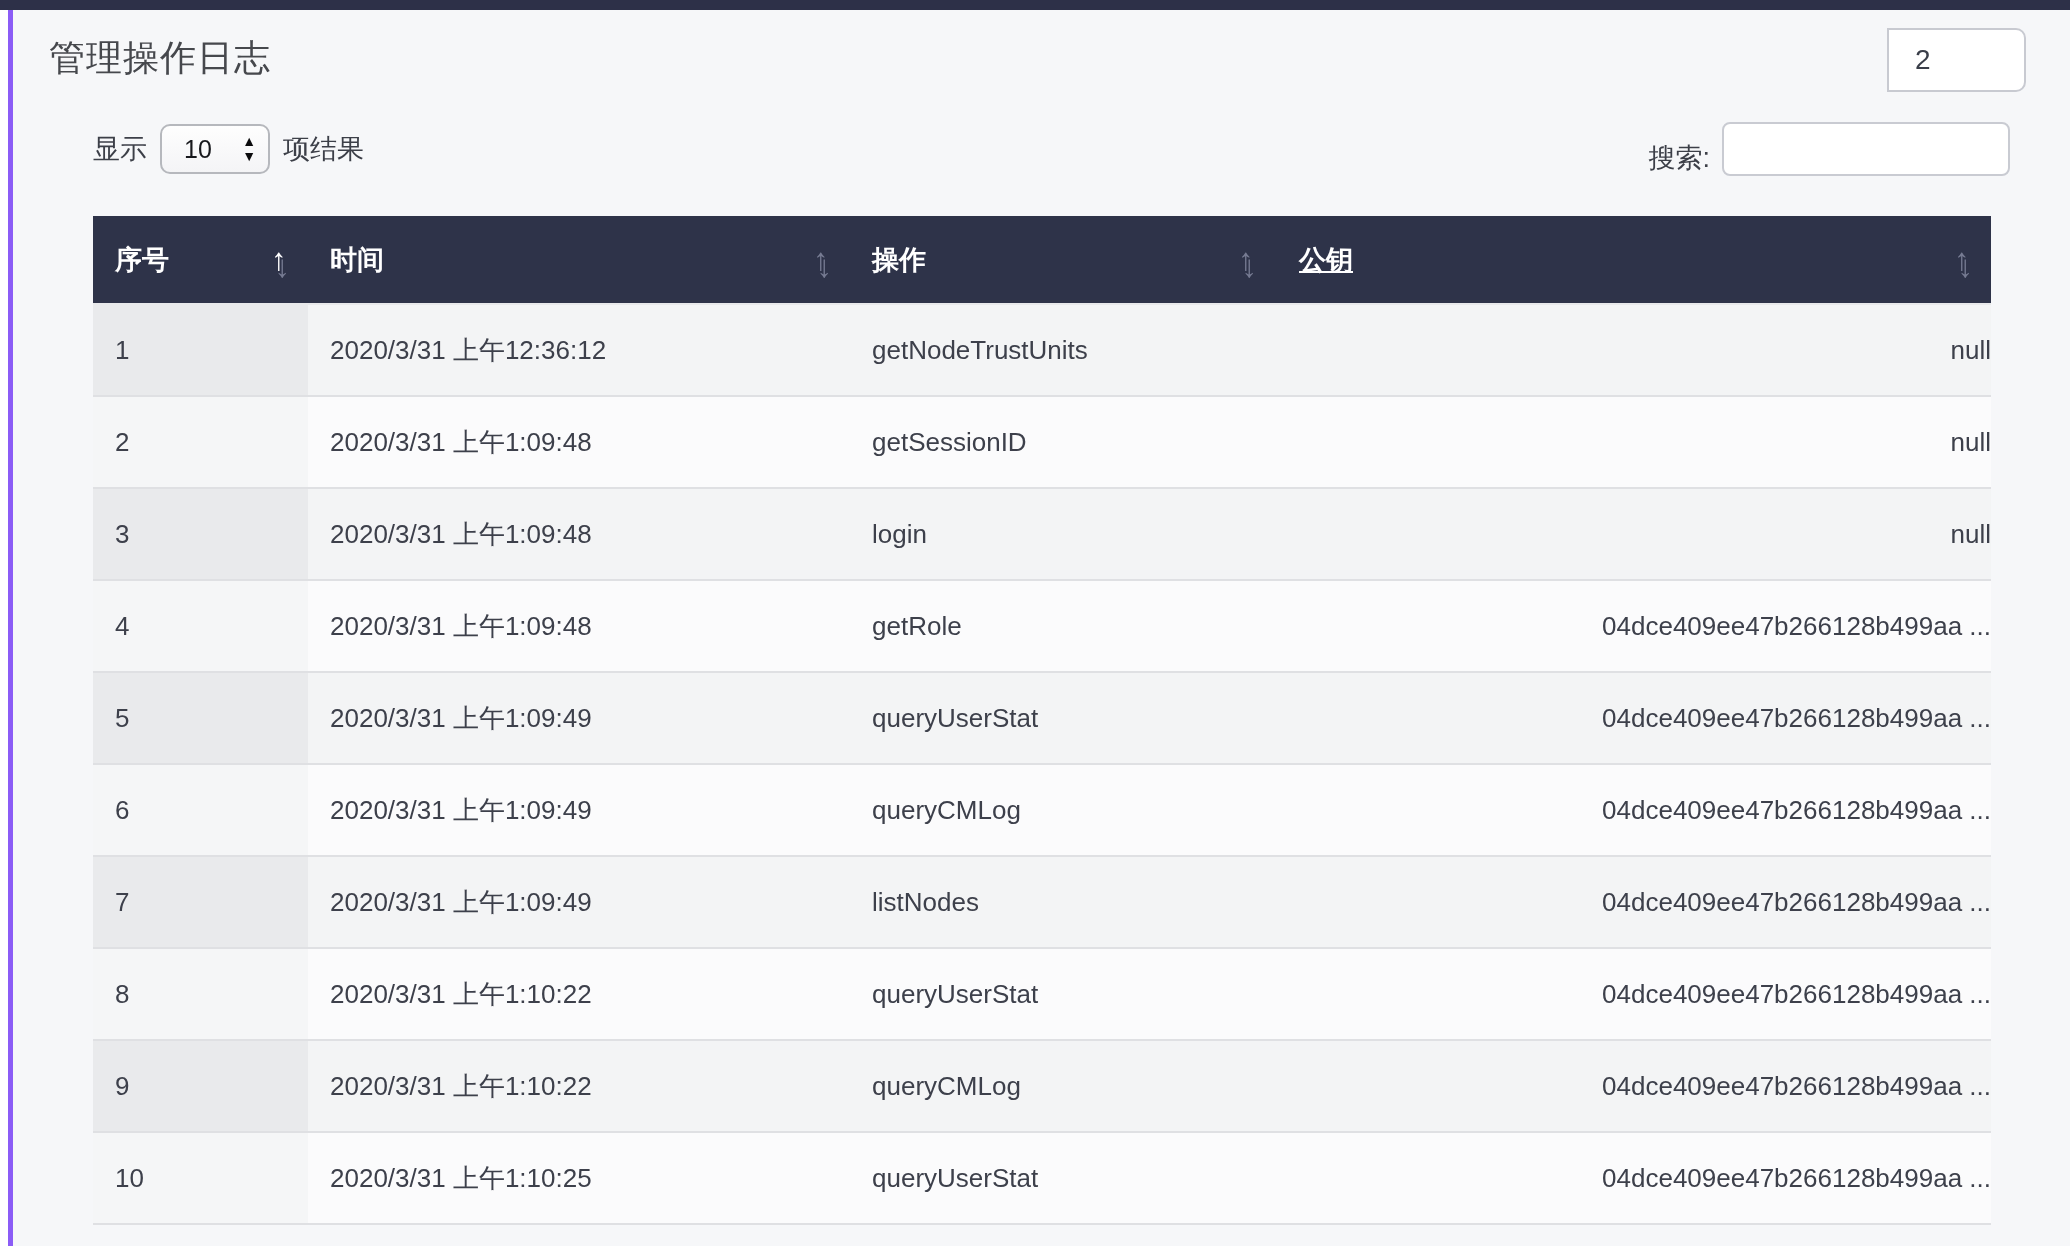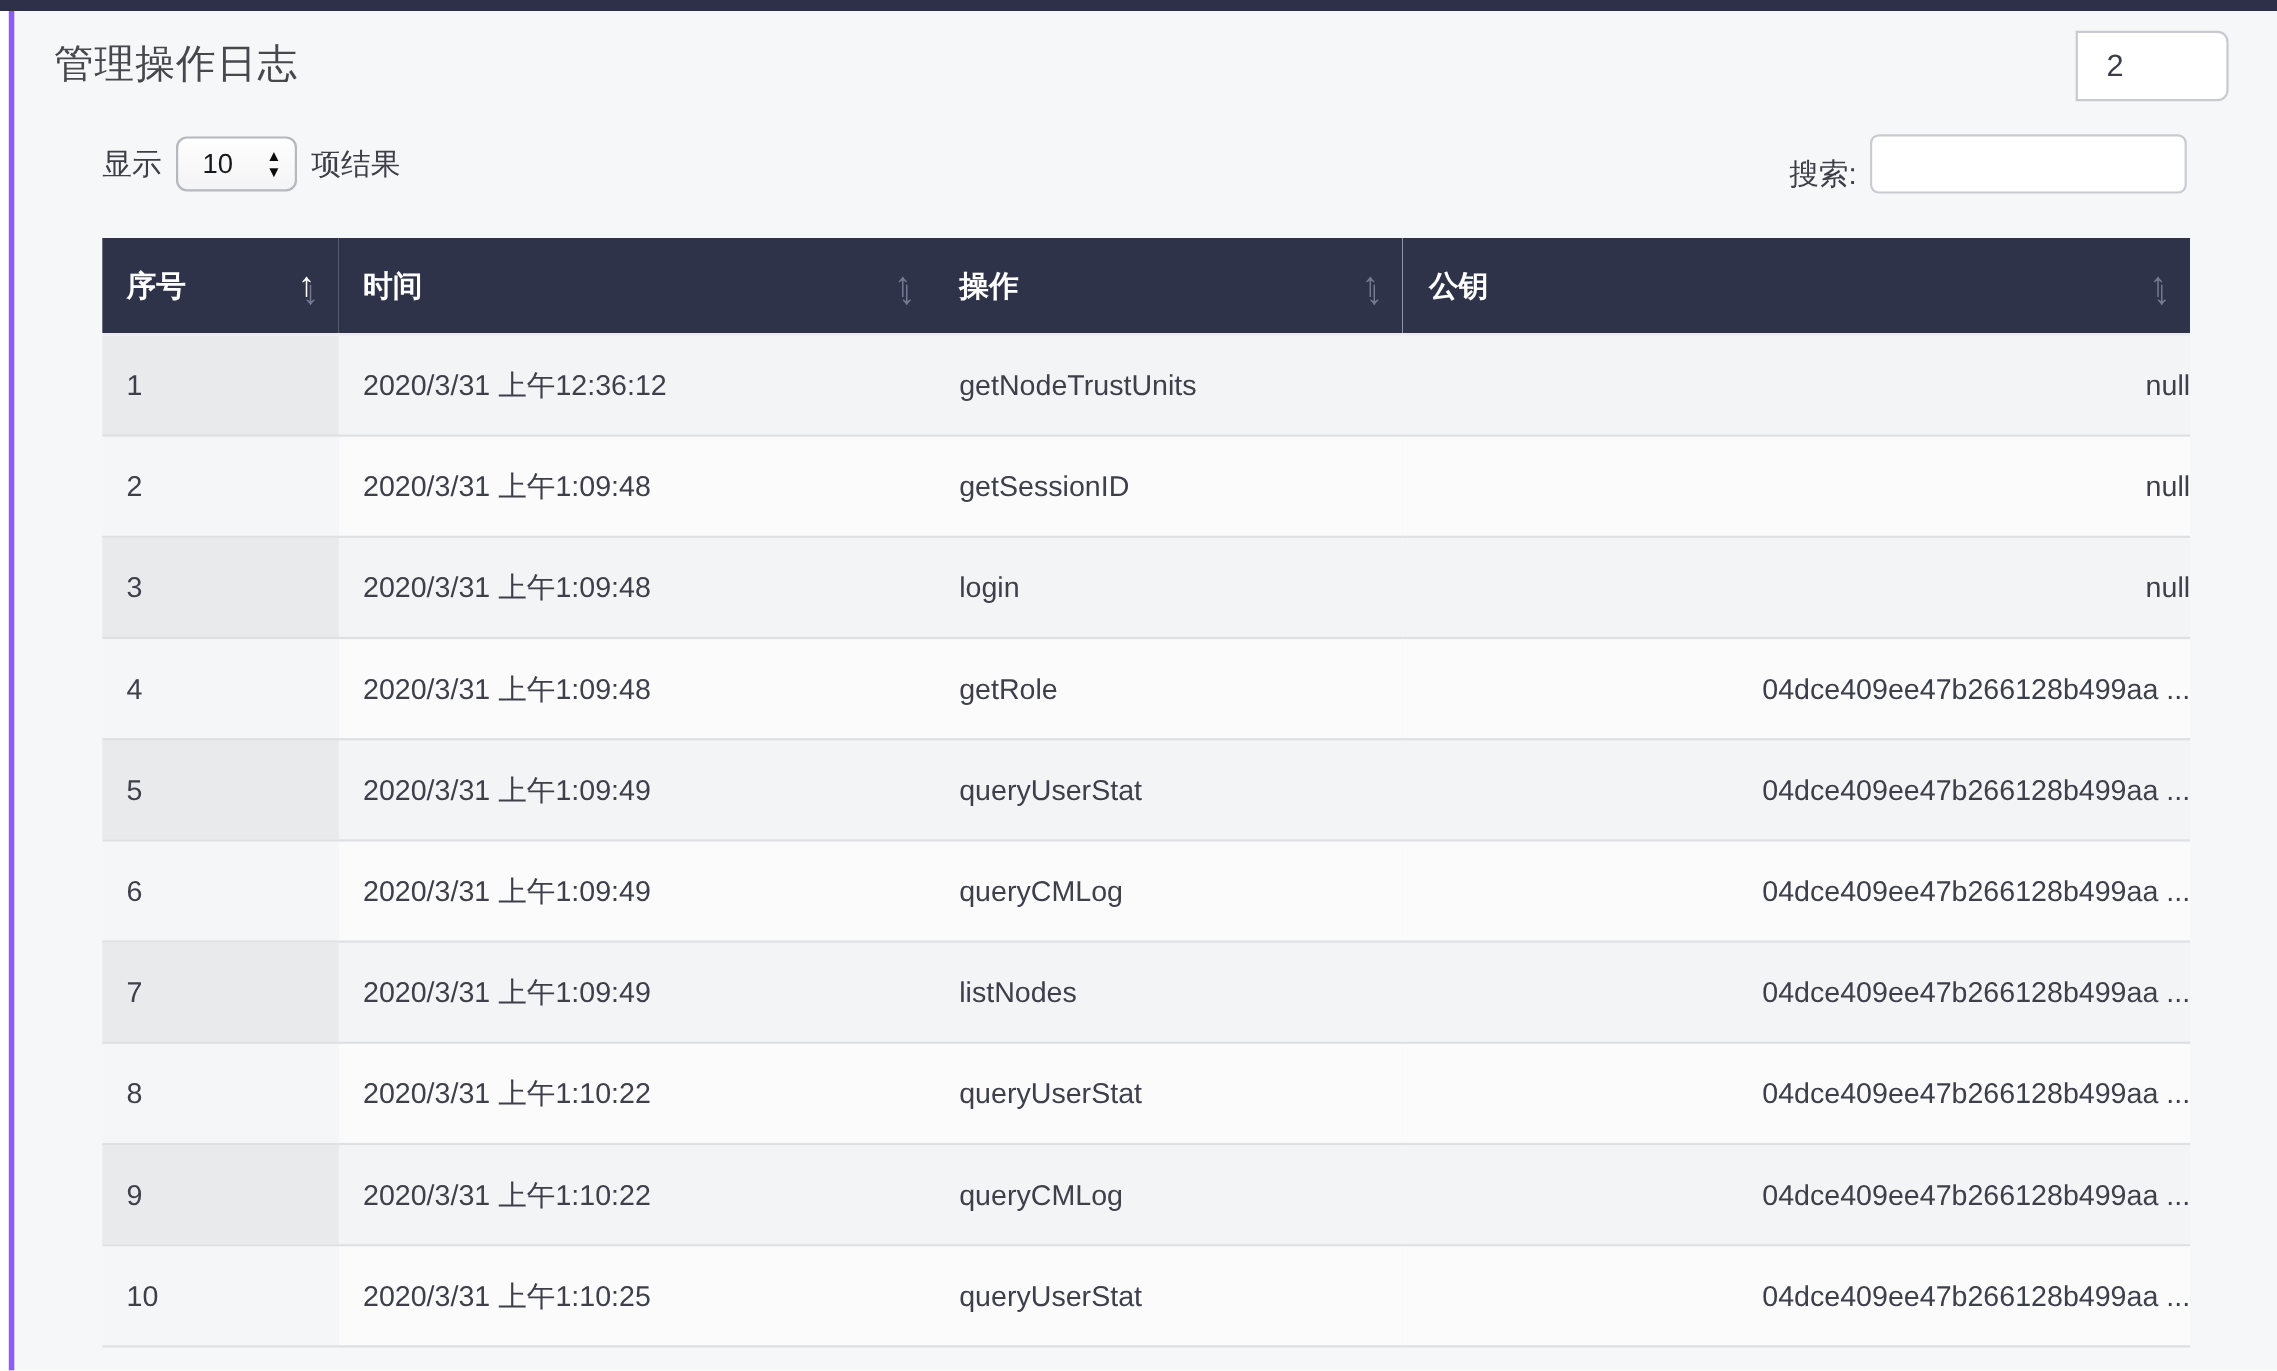--- a/index.html
+++ b/index.html
@@ -35,21 +35,21 @@
   }
   .range-input {
     width:139px; height:64px; background:#ffffff;
     border:2px solid #c8cad1; border-radius:0 10px 10px 0;
     font-size:28px; color:#3a3e49; padding-left:26px;
     font-family:inherit; outline:none;
   }
   
   .controls-row {
     margin-top:30px; height:54px;
-    margin-left:44px; margin-right:38px;
+    margin-left:44px; margin-right:16px;
     display:flex; justify-content:space-between; align-items:center;
   }
   .length-wrap { display:flex; align-items:center; font-size:27px; color:#3c3f48; }
   .fake-select {
     display:flex; align-items:center; justify-content:space-between;
     width:110px; height:50px; margin:0 13px;
     background:linear-gradient(#fefefe,#f4f4f6);
     border:2px solid #b6b8bd; border-radius:10px;
     padding:0 12px 0 22px; cursor:default;
   }
@@ -63,21 +63,21 @@
     font-size:26px; color:#3a3e49; padding:0 14px; font-family:inherit; outline:none;
   }
   
   .table-wrap { margin:40px 40px 0 44px; }
   table { width:1898px; border-collapse:collapse; table-layout:fixed; }
   thead th {
     height:88px; background:var(--header-bg);
     color:#ffffff; font-size:27px; font-weight:700;
     text-align:left; padding-left:22px; position:relative; cursor:pointer;margin-left:40px;
   }
-  thead th:last-child { padding-left:24px; }
+  thead th:last-child { padding-left:24px;text-decoration:underline; }
   .sort-icon { position:absolute; right:18px; top:50%; transform:translateY(-50%); white-space:nowrap; }
   .sort-icon .arr { display:inline-block; font-size:31px; font-weight:400; line-height:1; color:var(--sort-inactive); }
   .sort-icon .arr-down { margin-left:-12px; transform:translateY(7px); }
   th.sort-asc .arr-up { color:#ffffff; }
   tbody tr { border-bottom:2px solid #dfe0e3; }
   tbody tr:first-child { border-top:2px solid #e8e9eb; }
   tbody td {
     height:92px; font-size:26px; color:#3d404b;
     padding-left:22px; vertical-align:middle;
     white-space:nowrap; overflow:hidden;

